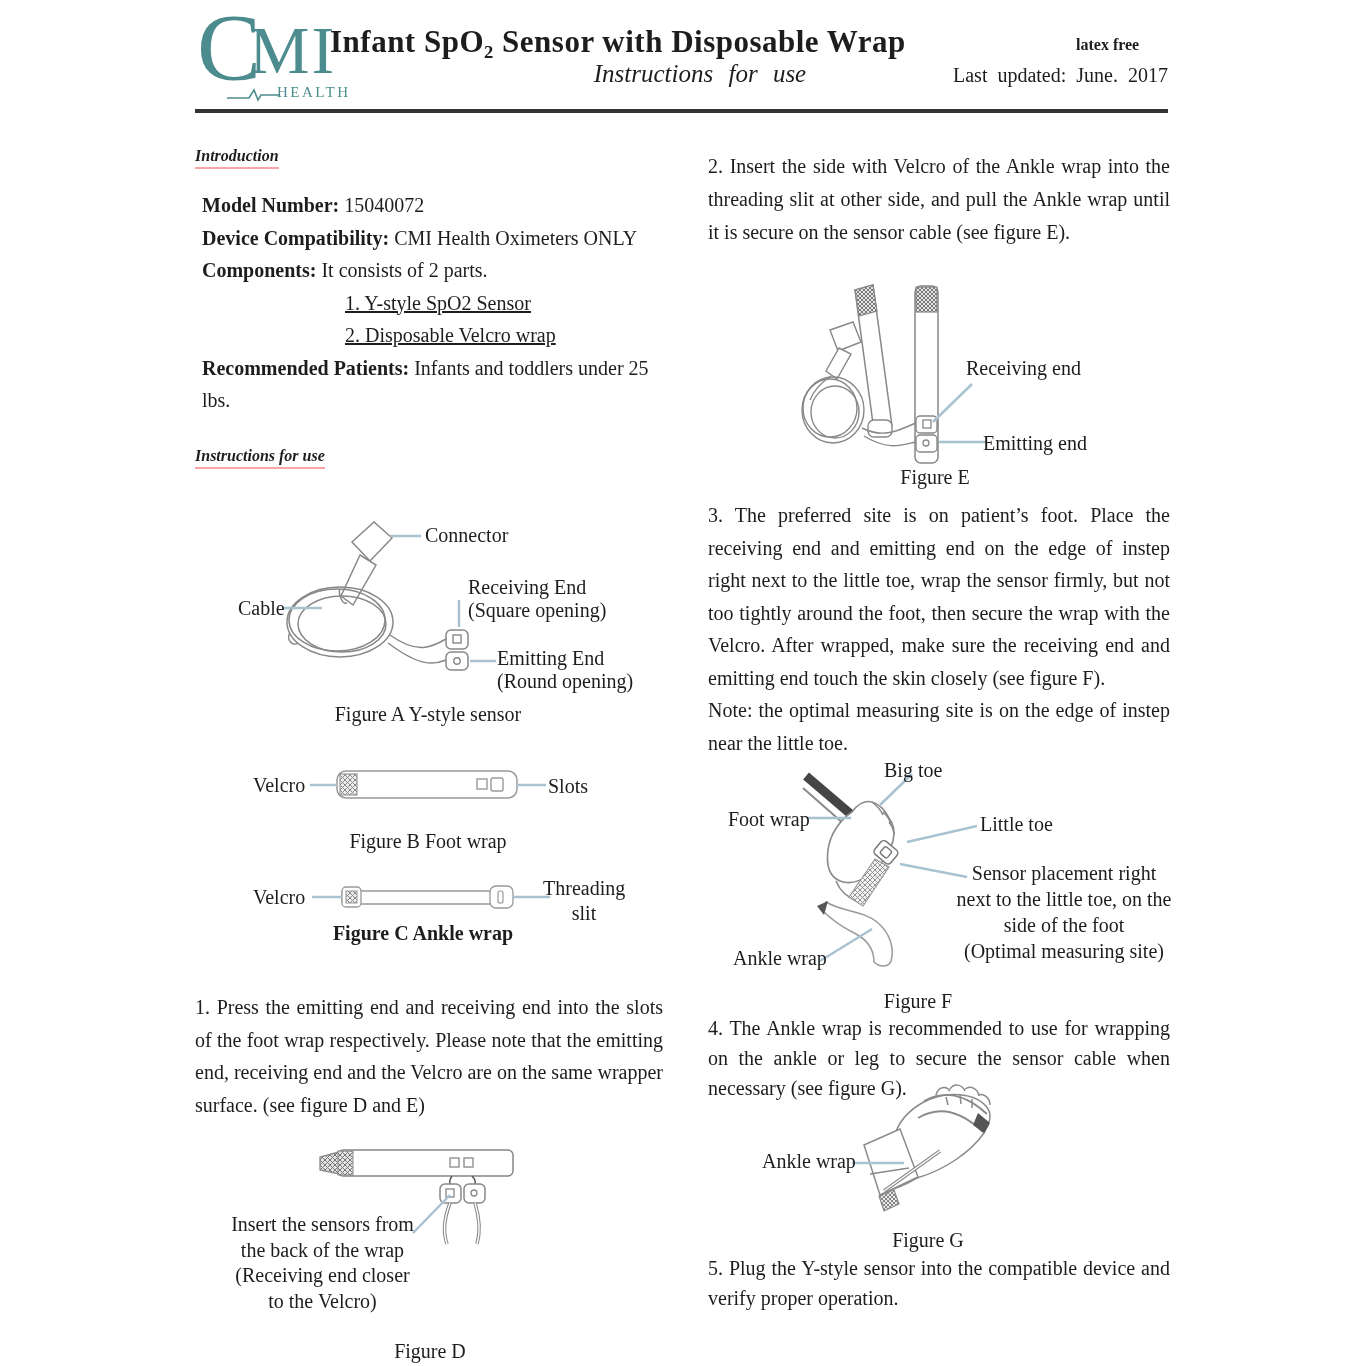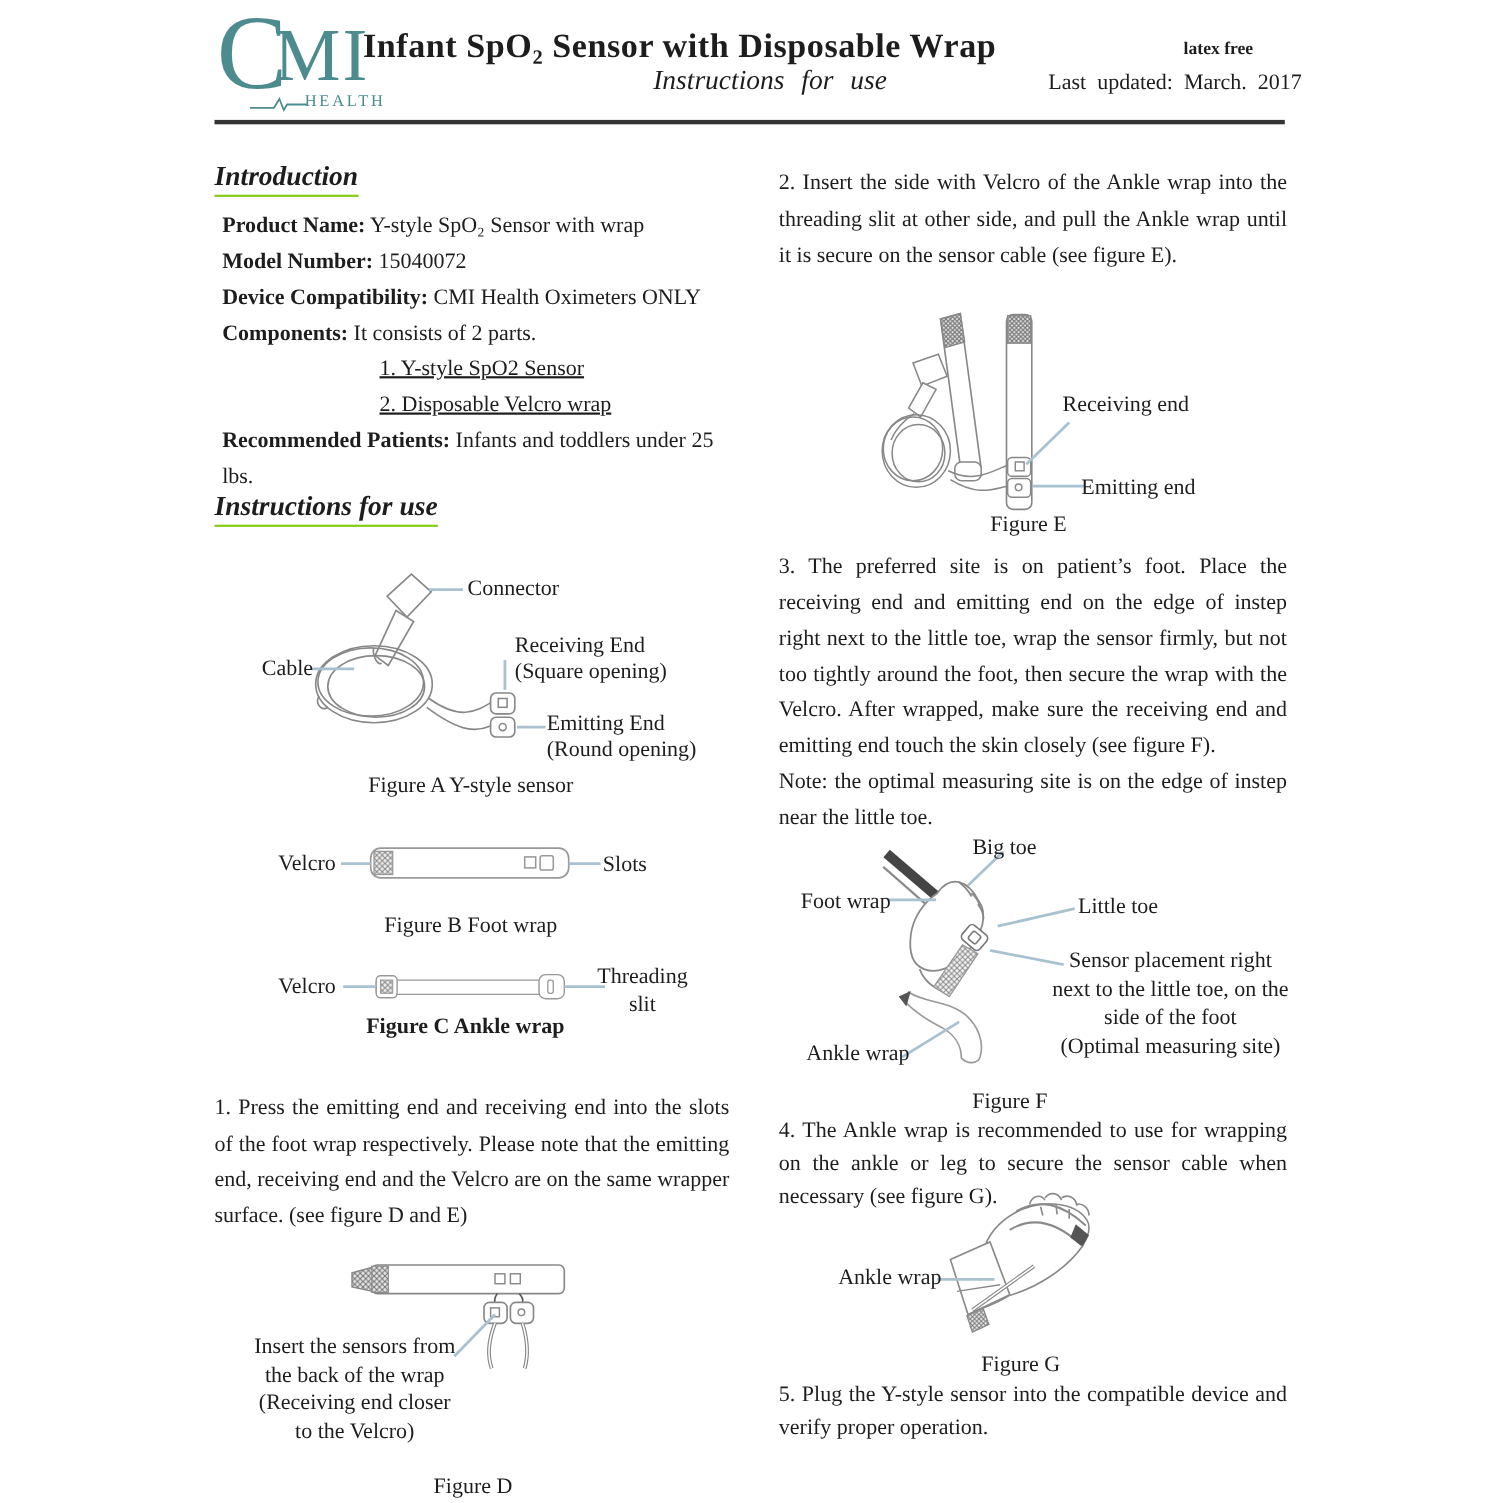--- a/index.html
+++ b/index.html
@@ -9,22 +9,22 @@
     font-family:"Liberation Serif","DejaVu Serif",serif; color:#1d1d1d; overflow:hidden;
   }
   .abs { position:absolute; }
   .body-text { font-size:20px; line-height:32.5px; text-align:justify; color:#1d1d1d; }
   .tight { line-height:30px; }
   .label { font-size:20px; line-height:23px; color:#1d1d1d; }
   .ml { white-space:pre-line; }
   .center { text-align:center; }
   .caption { font-size:20px; color:#1d1d1d; text-align:center; }
   .heading {
-    font-size:25px; font-weight:bold; font-style:italic;
-    display:inline-block; border-bottom:2px solid #84cc16; padding-bottom:2px;
+    font-size:16px; font-weight:bold; font-style:italic;
+    display:inline-block; border-bottom:2px solid #fca5a5; padding-bottom:2px;
   }
   .doc-title { font-size:31px; font-weight:bold; text-align:left; letter-spacing:0.5px; }
   .doc-subtitle { font-size:25px; font-style:italic; text-align:center; word-spacing:9px; }
   .latex { font-size:16px; font-weight:bold; }
   .updated { font-size:20px; word-spacing:5px; }
   .rule { background:#333; height:4px; }
   .logo { color:#4d8c8e; }
   .logo .c { position:absolute; left:0; top:-14px; font-size:96px; line-height:96px; }
   .logo .mi { position:absolute; left:52px; top:8px; font-size:68px; line-height:56px; letter-spacing:2px; }
   .logo .health { position:absolute; left:80px; top:70px; font-size:15px; letter-spacing:2.5px; }
@@ -43,29 +43,28 @@
     <span class="mi">MI</span>
     <svg class="abs" style="left:30px; top:74px;" width="52" height="14" viewBox="0 0 52 14">
       <polyline points="0,10 22,10 27,2 31,12 34,7 52,7" fill="none" stroke="#4d8c8e" stroke-width="1.6"></polyline>
     </svg>
     <span class="health">HEALTH</span>
   </div>
 
   <div class="abs doc-title" style="left:330px; top:24px; width:790px;">Infant SpO₂ Sensor with Disposable Wrap</div>
   <div class="abs latex" style="left:1076px; top:36px;">latex free</div>
   <div class="abs doc-subtitle" style="left:500px; top:60px; width:400px;">Instructions for use</div>
-  <div class="abs updated" style="left:953px; top:64px;">Last updated: March. 2017</div>
+  <div class="abs updated" style="left:953px; top:64px;">Last updated: June. 2017</div>
   <div class="abs rule" style="left:195px; top:109px; width:973px;"></div>
 
   <div class="abs" style="left:195px; top:147px;">
     <span class="heading">Introduction</span>
   </div>
 
   <div class="abs intro-lines" style="left:202px; top:189px; width:478px;">
-    <div><span class="b">Product Name:</span> <span>Y-style SpO₂ Sensor with wrap</span></div>
     <div><span class="b">Model Number:</span> <span>15040072</span></div>
     <div><span class="b">Device Compatibility:</span> <span>CMI Health Oximeters ONLY</span></div>
     <div><span class="b">Components:</span> <span>It consists of 2 parts.</span></div>
     <div class="indent"><span>1. Y-style SpO2 Sensor</span></div>
     <div class="indent"><span>2. Disposable Velcro wrap</span></div>
     <div><span class="b">Recommended Patients:</span> <span>Infants and toddlers under 25 lbs.</span></div>
   </div>
 
   <div class="abs" style="left:195px; top:447px;">
     <span class="heading">Instructions for use</span>

